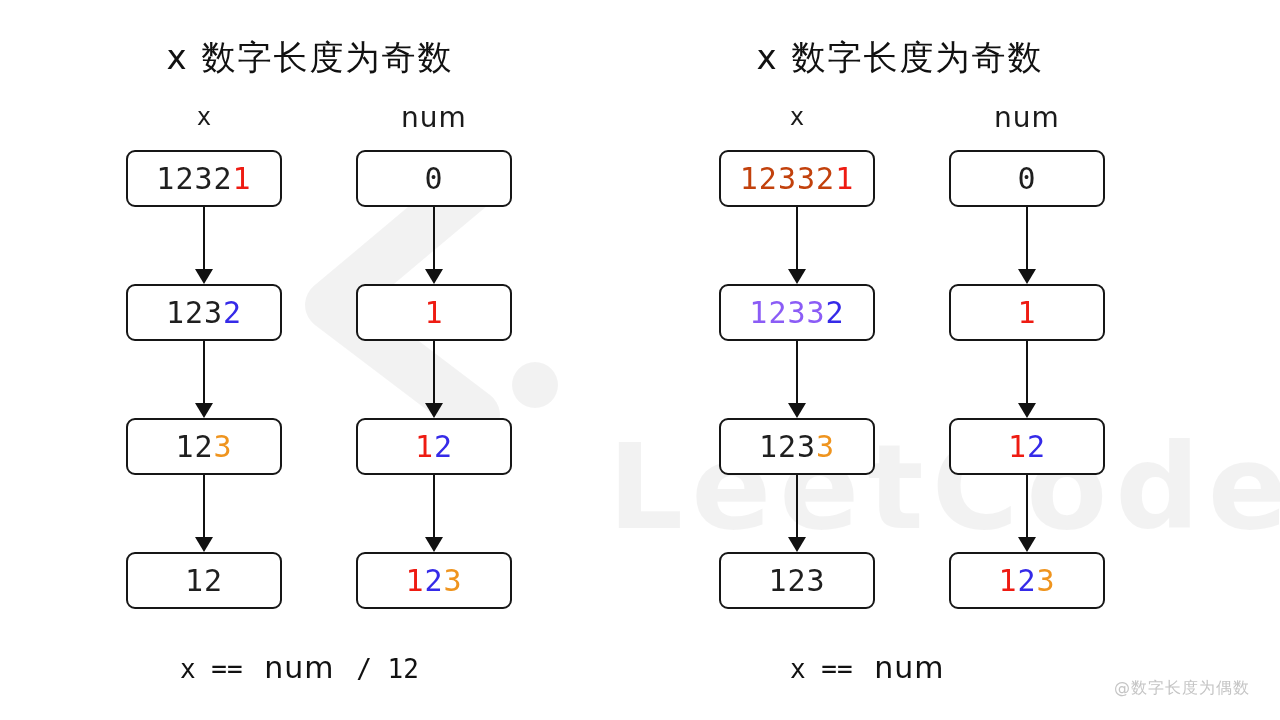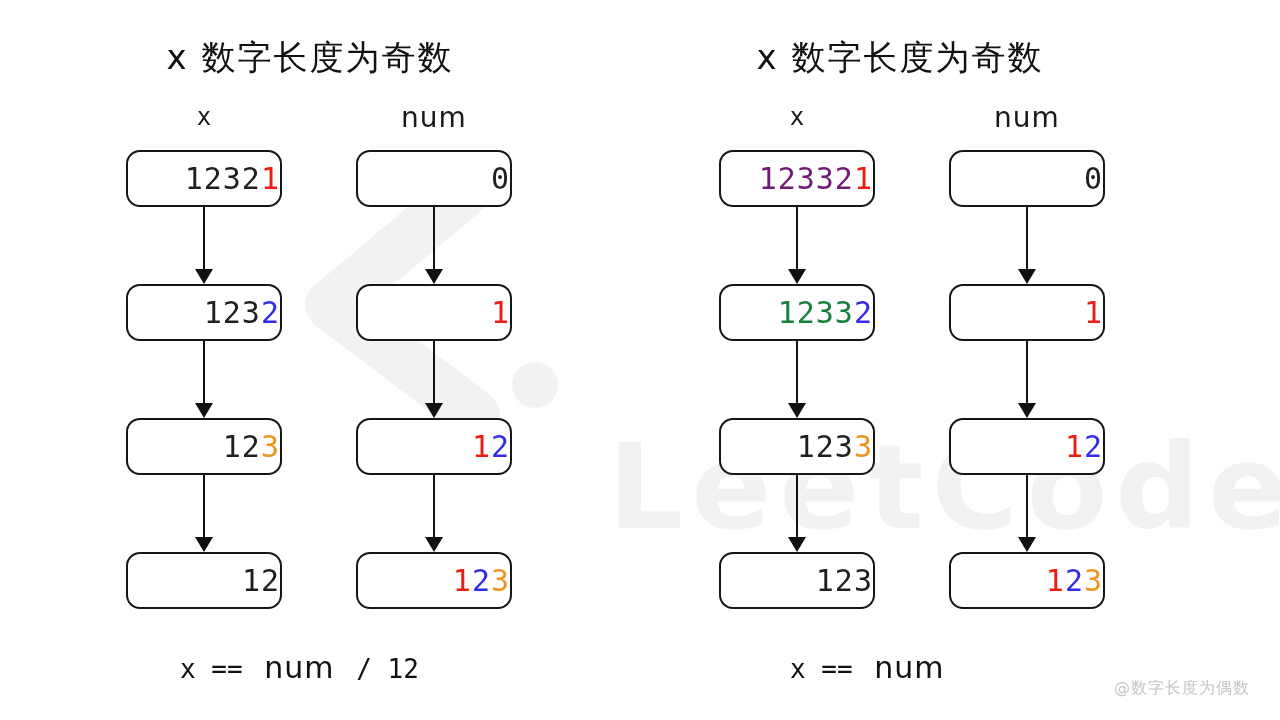--- a/index.html
+++ b/index.html
@@ -54,23 +54,23 @@
 
   .col-header {
     height: 44px; display: flex; align-items: center; justify-content: center;
     color: #1a1a1a;
   }
   .col-header.hand { font-family: "DejaVu Sans Mono", monospace; font-size: 24px; }
   .col-header.sans { font-family: "DejaVu Sans", sans-serif; font-size: 28px; letter-spacing: 1px; }
 
   .box {
     margin-top: 0; width: 156px; height: 57px;
-    border: 2.5px solid #161616; border-radius: 14px;
+    border: 2.5px solid #161616; border-radius: 9px;
     background: #ffffff;
-    display: flex; align-items: center; justify-content: flex-end;
+    display: flex; align-items: center; justify-content: center;
     font-family: "DejaVu Sans Mono", monospace;
     font-size: 30px; letter-spacing: 1px;
     position: relative; z-index: 2;
   }
   .box.first { margin-top: 11px; }
 
   .arrow {
     height: 77px; width: 20px;
     display: flex; flex-direction: column; align-items: center;
     position: relative; z-index: 2;
@@ -172,29 +172,29 @@
     <div class="box">
         <span style="color: rgb(238, 27, 18);">1</span>
         <span style="color: rgb(53, 42, 232);">2</span>
         <span style="color: rgb(239, 148, 30);">3</span>
       </div>
   </div>
 
   <div class="column col-even-x">
     <div class="col-header hand">x</div>
     <div class="box first">
-        <span style="color: #701a75;">12332</span>
-        <span style="color: rgb(238, 27, 18);">1</span>
-      </div>
-    <div class="arrow">
-        <div class="line"></div>
-        <div class="head"></div>
-      </div>
-    <div class="box">
-        <span style="color: #15803d;">1233</span>
+        <span style="color: #c2410c;">12332</span>
+        <span style="color: rgb(238, 27, 18);">1</span>
+      </div>
+    <div class="arrow">
+        <div class="line"></div>
+        <div class="head"></div>
+      </div>
+    <div class="box">
+        <span style="color: #8b5cf6;">1233</span>
         <span style="color: rgb(53, 42, 232);">2</span>
       </div>
     <div class="arrow">
         <div class="line"></div>
         <div class="head"></div>
       </div>
     <div class="box">
         <span style="color: rgb(31, 31, 31);">123</span>
         <span style="color: rgb(239, 148, 30);">3</span>
       </div>

